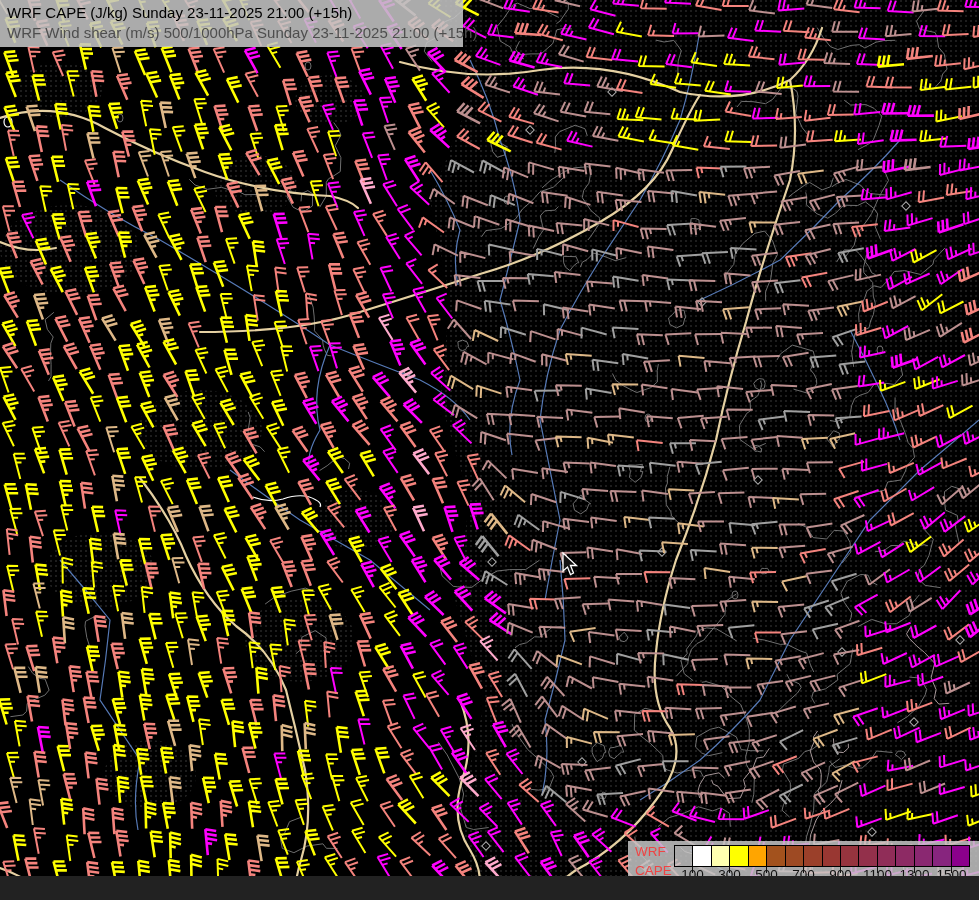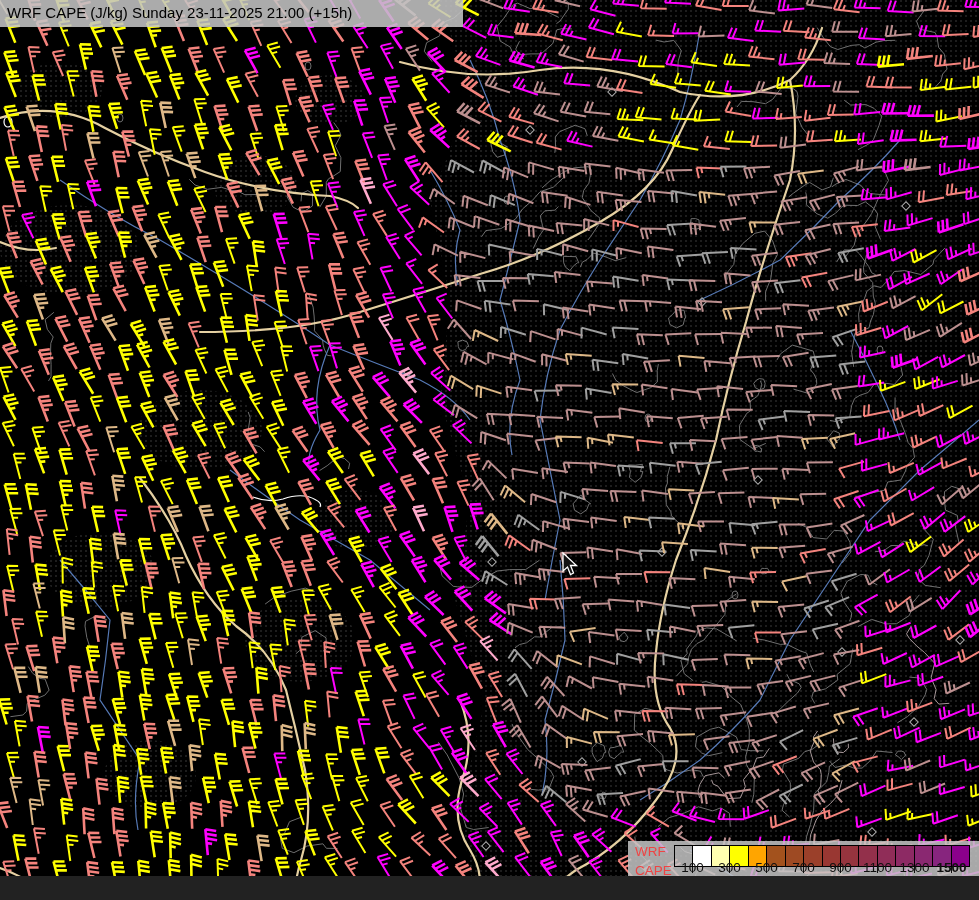--- a/index.html
+++ b/index.html
@@ -11,21 +11,21 @@
   .titlebox .t1{font-size:15px;color:#000;white-space:nowrap;}
   .titlebox .t2{font-size:15px;color:#4e4e4e;white-space:nowrap;}
   .legend{position:absolute;left:628px;top:841px;width:351px;height:59px;
           background:rgba(197,197,197,0.85);}
   .legend-labels{position:absolute;left:7px;top:1px;font-size:13.5px;color:#ef4444;line-height:19px;}
   .barwrap{position:absolute;left:46px;top:4px;width:296px;height:22px;}
   .cells{display:flex;width:100%;height:100%;border:1px solid #000;box-sizing:border-box;}
   .cells div{flex:1 1 auto;border-left:1px solid #000;}
   .cells div:first-child{border-left:none;}
   .tick{position:absolute;width:1px;height:6px;background:#111;top:26px;}
-  .ticklabel{position:absolute;top:19px;font-size:13.5px;color:#111;transform:translateX(-50%);white-space:nowrap;}
+  .ticklabel{position:absolute;top:26px;font-size:13.5px;color:#111;transform:translateX(-50%);white-space:nowrap;}
 </style>
 </head>
 <body>
 
 <div class="stage">
   <svg id="map" width="979" height="900" viewBox="0 0 979 900">
       <defs>
         <pattern id="stip" width="5" height="5" patternUnits="userSpaceOnUse">
           <circle cx="1" cy="1" r="0.7" fill="#4f4f4f"></circle>
         </pattern>
@@ -1439,20 +1439,21 @@
         <path d="M917.6,896.8L892.2,902.6M892.2,902.6l0.4,-11.0M896.7,901.5l0.4,-11.0" stroke="#ff00ff" stroke-width="2"></path>
         <path d="M947.2,897.0L922.1,903.5M922.1,903.5l0.1,-11.0M926.5,902.3l0.1,-5.5" stroke="#f4837d" stroke-width="2"></path>
         <path d="M970.9,893.9L946.3,902.3M946.3,902.3l-0.8,-11.0M950.6,900.8l-0.4,-5.5" stroke="#ff00ff" stroke-width="2"></path>
         <path d="M993.0,892.9L967.6,898.6M967.6,898.6l0.5,-11.0M972.1,897.6l0.5,-11.0" stroke="#f4837d" stroke-width="2"></path>
       </g>
       <path d="M563,553 L563,571 L567.5,567 L570.5,574.5 L573.5,573 L570.5,565.5 L576.5,565.5 Z" fill="#111" stroke="#fff" stroke-width="1.3"></path>
     </svg>
 
   <div class="titlebox">
     <div class="t1">WRF CAPE (J/kg) Sunday 23-11-2025 21:00 (+15h)</div>
+    <div class="t2">WRF Wind shear (m/s) 500/1000hPa Sunday 23-11-2025 21:00 (+15h)</div>
   </div>
 
   <div class="legend">
     <div class="legend-labels">
       <div>WRF</div>
       <div>CAPE</div>
       <div>J/kg</div>
     </div>
     <div class="barwrap">
       <div class="cells" id="legend-cells">
@@ -1483,16 +1484,16 @@
         <div class="ticklabel" style="left: 138.5px;">500</div>
         <div class="tick" style="left: 175px;"></div>
         <div class="ticklabel" style="left: 175.5px; text-align: center;">700</div>
         <div class="tick" style="left: 212px;"></div>
         <div class="ticklabel" style="left: 212.5px; text-align: right;">900</div>
         <div class="tick" style="left: 249px;"></div>
         <div class="ticklabel" style="left: 249.5px;">1100</div>
         <div class="tick" style="left: 286px;"></div>
         <div class="ticklabel" style="left: 286.5px;">1300</div>
         <div class="tick" style="left: 323px;"></div>
-        <div class="ticklabel" style="left: 323.5px; font-weight: bold;">1500</div>
+        <div class="ticklabel" style="left: 323.5px;">1500</div>
       </div>
   </div>
 </div>
 
 </body></html>

